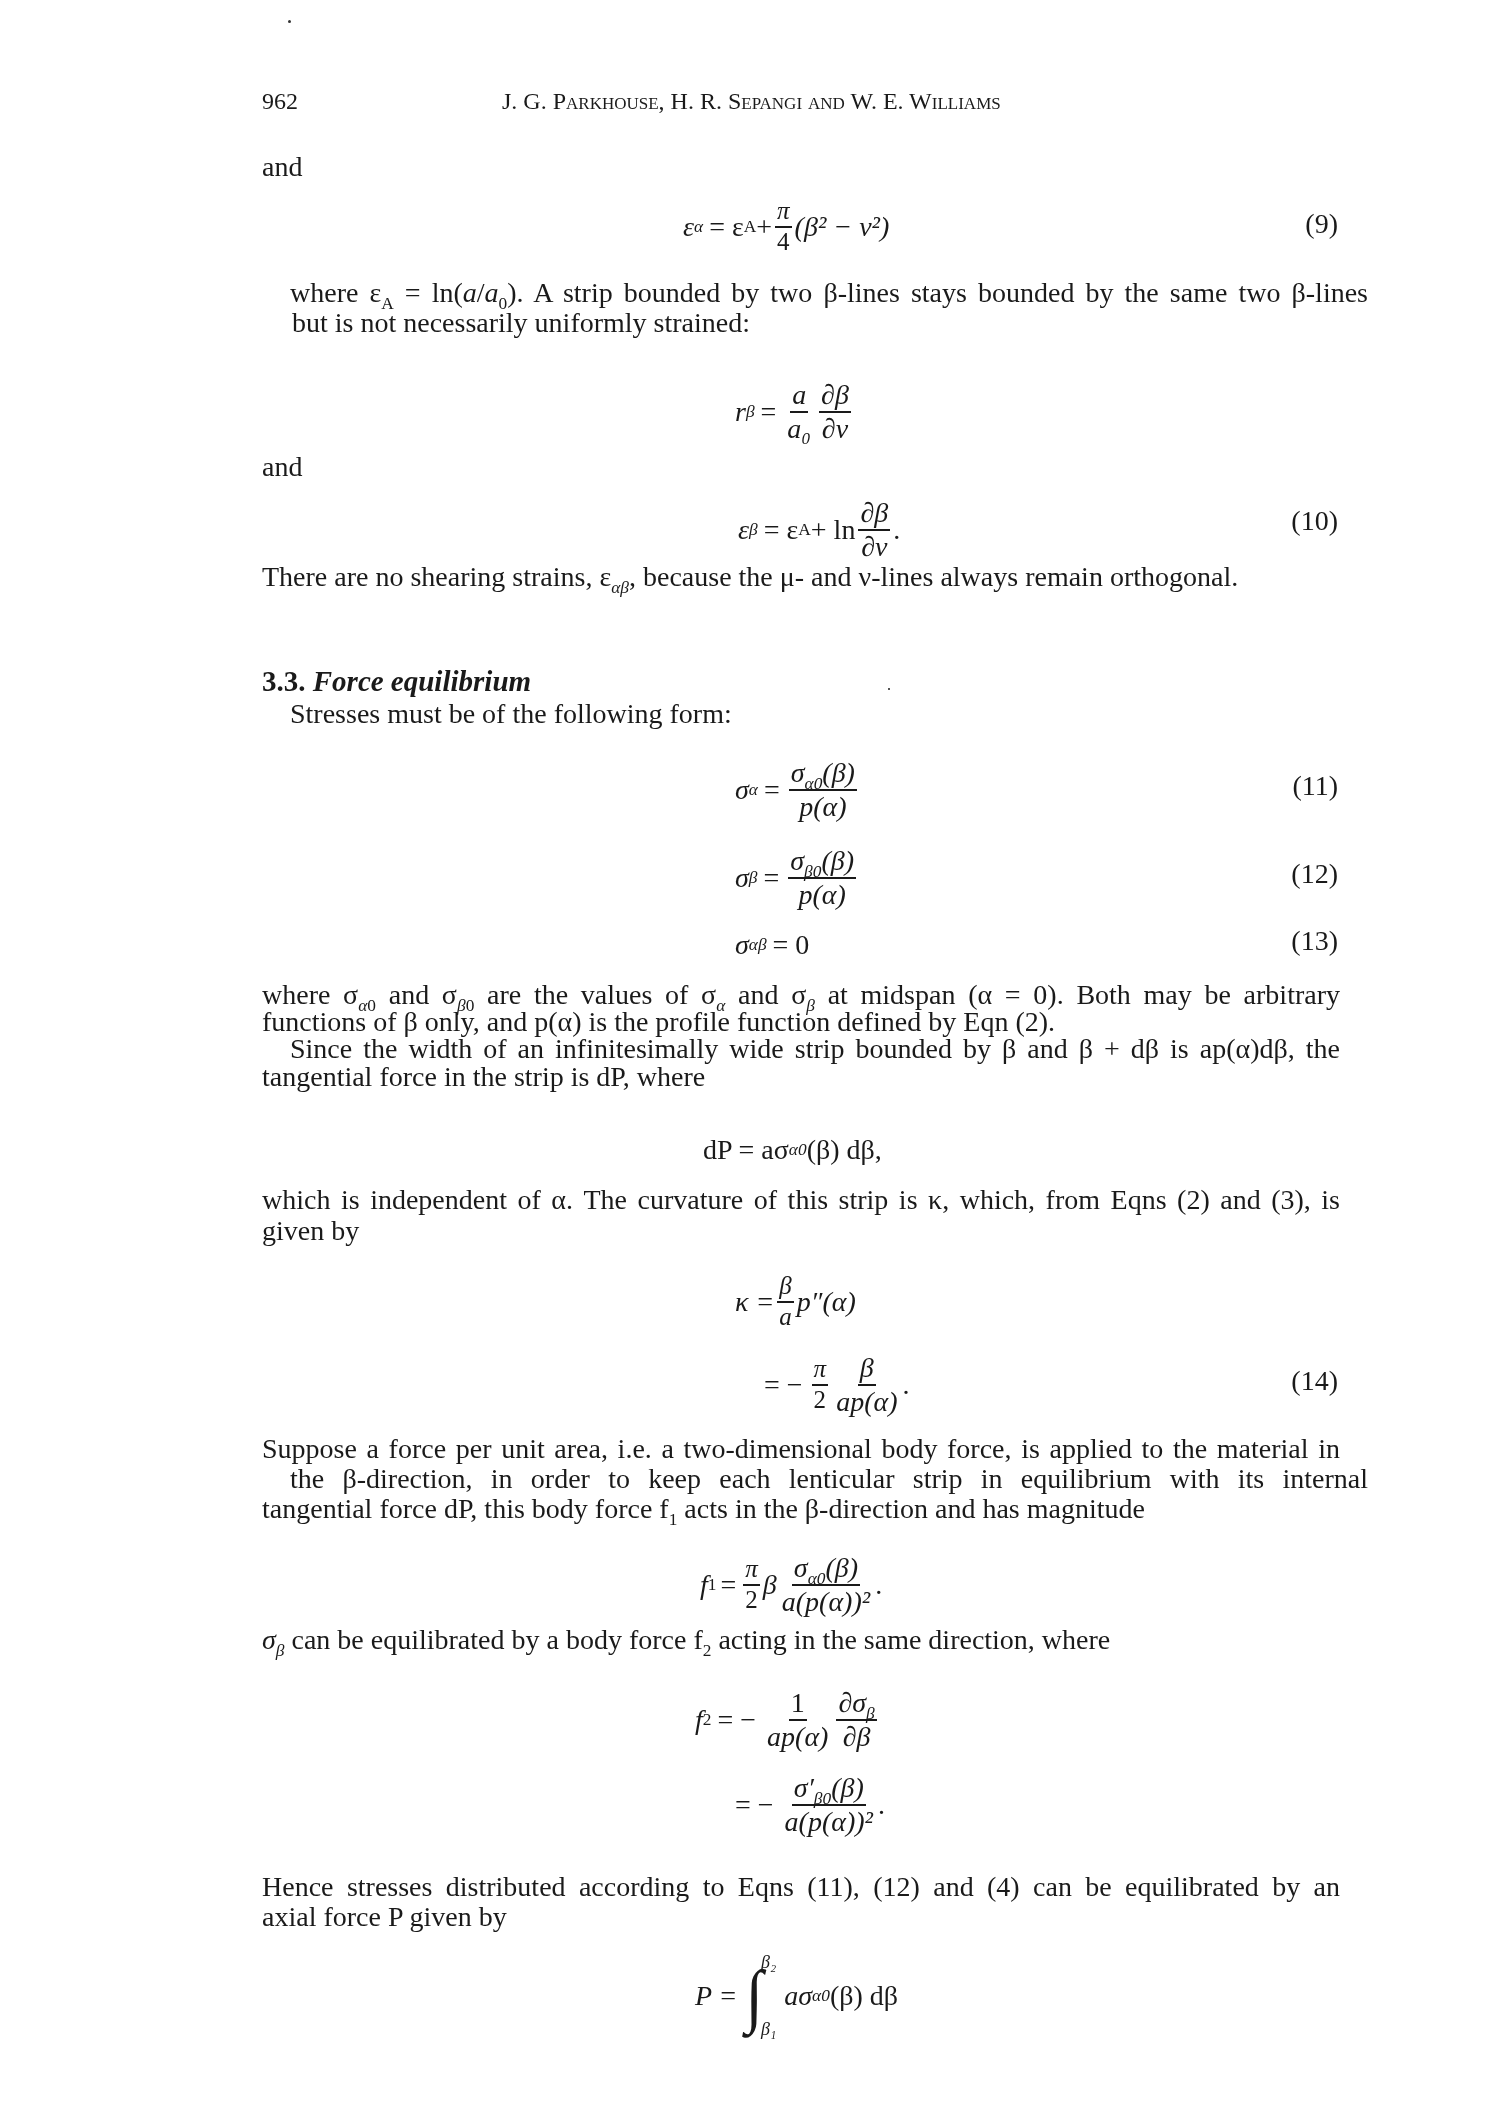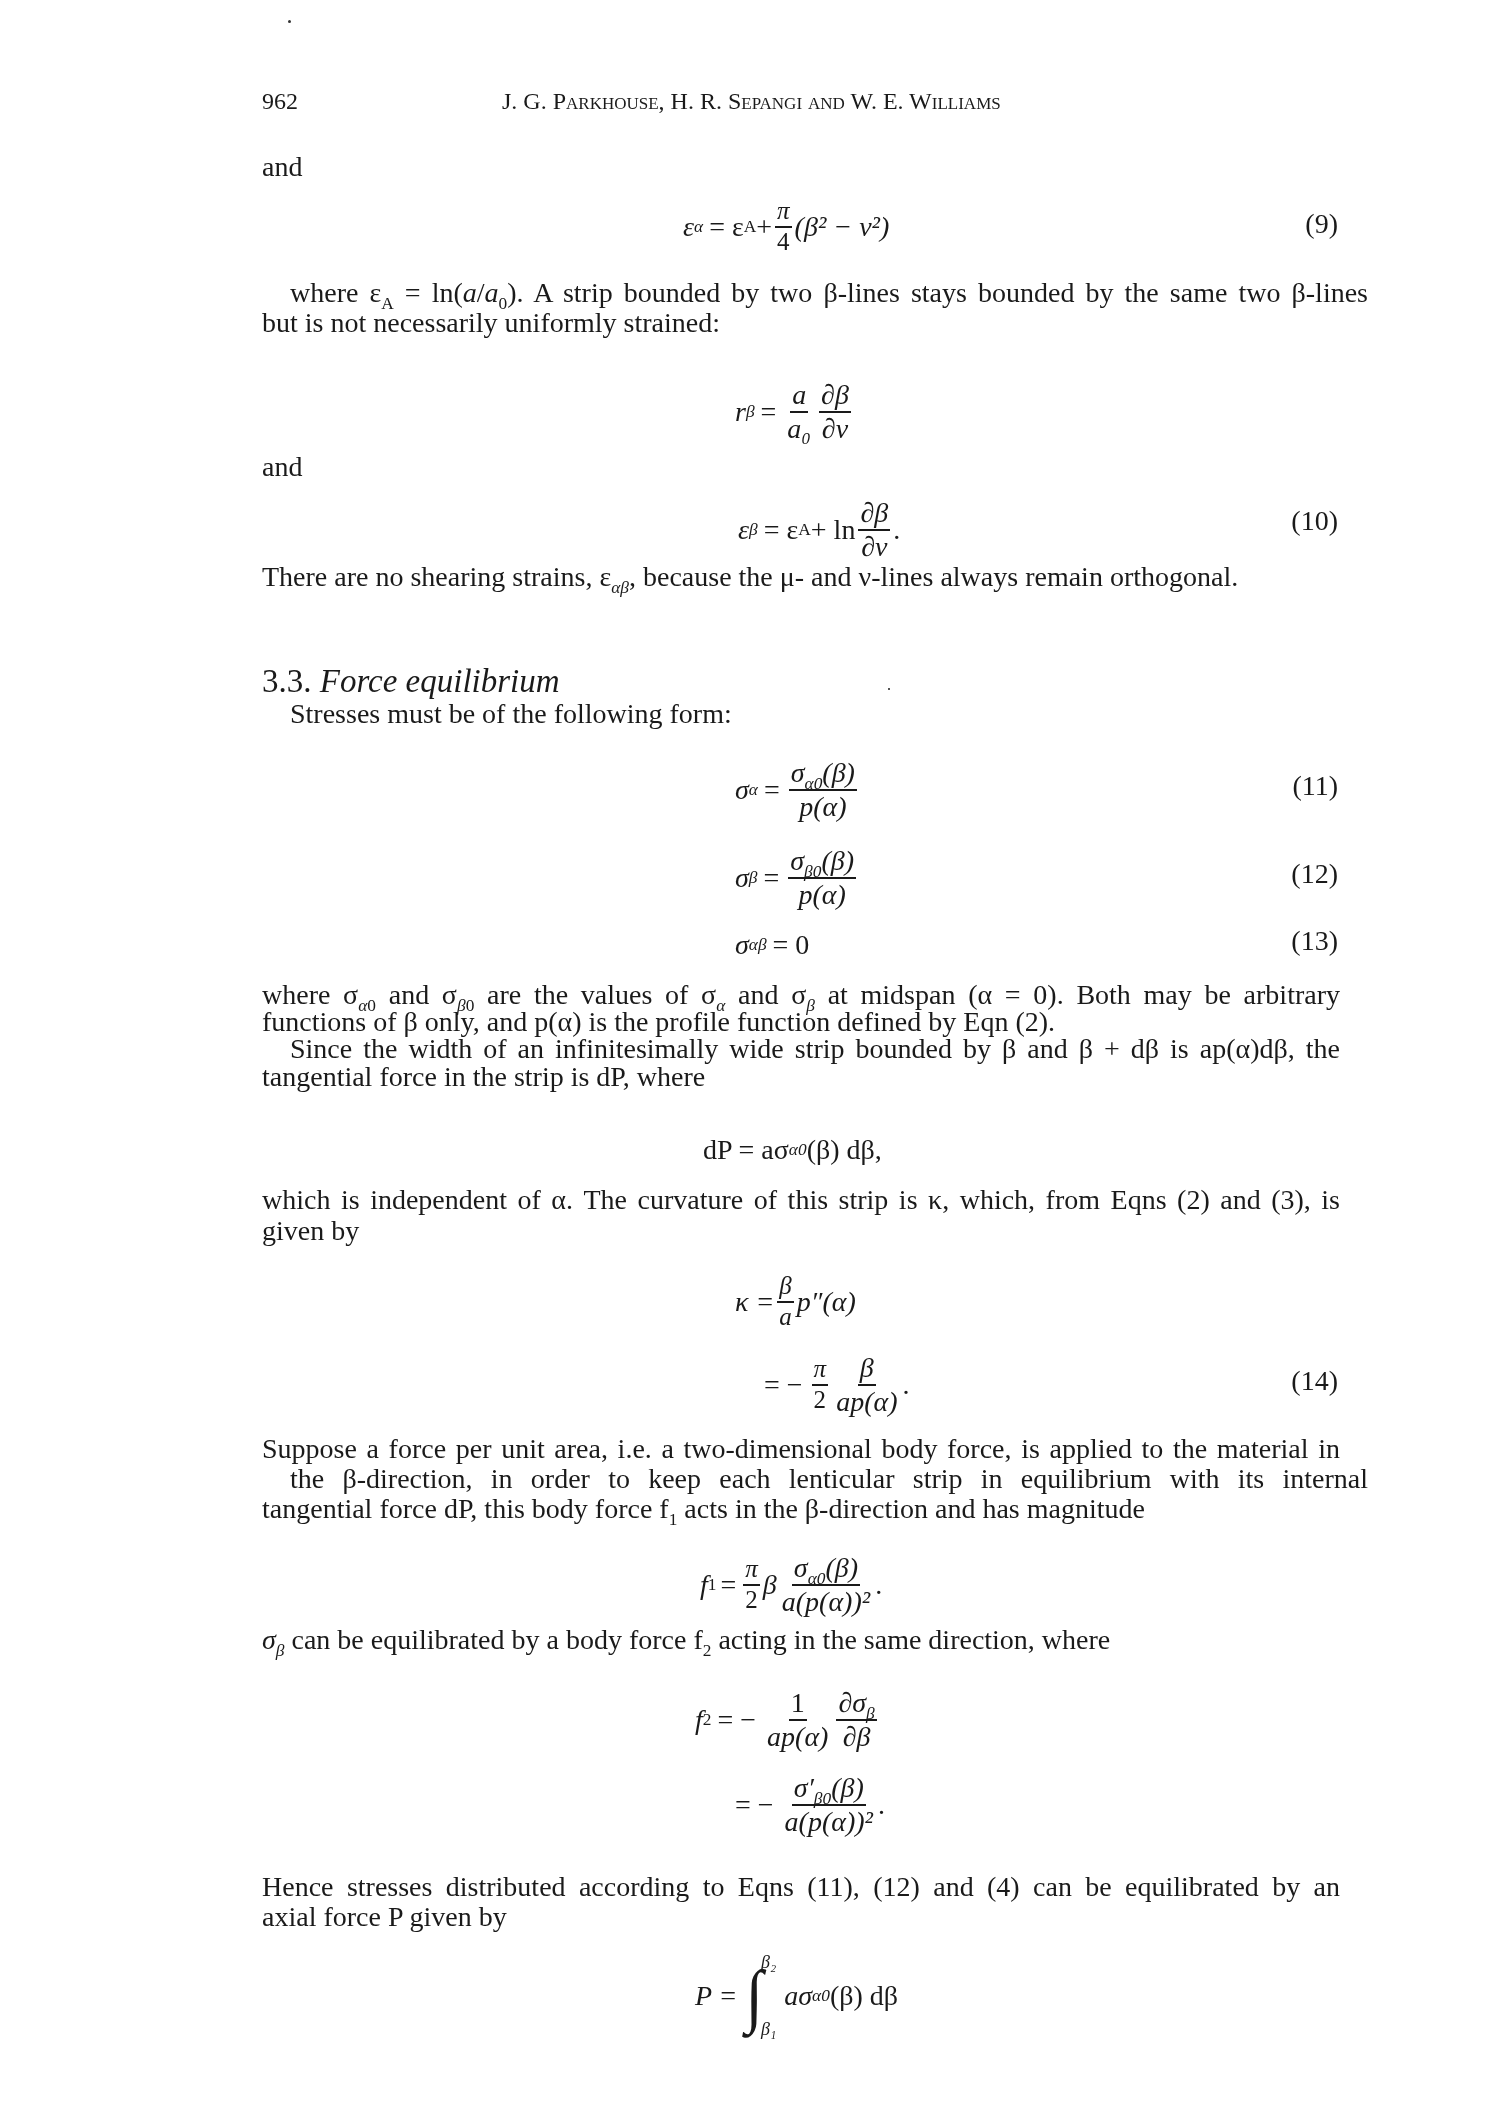--- a/index.html
+++ b/index.html
@@ -15,21 +15,21 @@
   .eq { position:absolute; white-space:nowrap; display:flex; align-items:center; }
   .frac { display:inline-flex; flex-direction:column; align-items:center; vertical-align:middle; margin:0 3px; line-height:1.15; }
   .frac .num { padding:0 2px; border-bottom:2px solid #1a1a1a; }
   .frac .den { padding:0 2px; }
   .frac.small { font-size:25px; }
   .int { font-size:64px; font-style:normal; line-height:1; transform:scaleY(1.1); display:inline-block; margin-right:2px; }
   .limits { display:inline-flex; flex-direction:column; justify-content:space-between; height:88px; font-size:18px; font-style:italic; margin-left:-4px; margin-right:8px; }
   .dot { position:absolute; left:288px; top:20px; width:3px; height:3px; background:#333; border-radius:50%; }
   .speck { position:absolute; left:888px; top:688px; width:2px; height:2px; background:#555; }
   .header { position:absolute; top:88px; left:262px; width:1078px; font-size:24px; }
-  .heading { font-size:33px; }
+  .heading { font-size:29px;font-weight:bold; }
 </style>
 </head>
 <body>
 
 <div class="dot"></div>
 
 <div class="header">
   <span class="abs" style="left:0;top:0;">962</span>
   <span class="abs sc" style="left:240px;top:0;text-align:center;">J. G. Parkhouse, H. R. Sepangi and W. E. Williams</span>
 </div>
@@ -46,21 +46,21 @@
       <span class="num it">π</span>
       <span class="den">4</span>
     </span>
   <i>(β² − ν²)</i>
 </div>
 <span class="abs" style="right:158px;top:208px;">(9)</span>
 
 <div class="line just" style="top:276px;margin-left:28px;">
   <span>where ε</span><sub>A</sub><span> = ln(</span><i>a</i>/<i>a</i><sub>0</sub><span>). A strip bounded by two β-lines stays bounded by the same two β-lines</span>
 </div>
-<div class="line" style="top:306px;">but is not necessarily uniformly strained:</div>
+<div class="line" style="top:306px;margin-left:30px;">but is not necessarily uniformly strained:</div>
 
 <div class="eq" style="left:735px;top:372px;height:80px;">
   <i>r</i>
     <sub><i>β</i></sub>
   <span style="margin:0 6px">=</span>
   <span class="frac">
       <span class="num it">a</span>
       <span class="den it">a₀</span>
     </span>
   <span class="frac">

